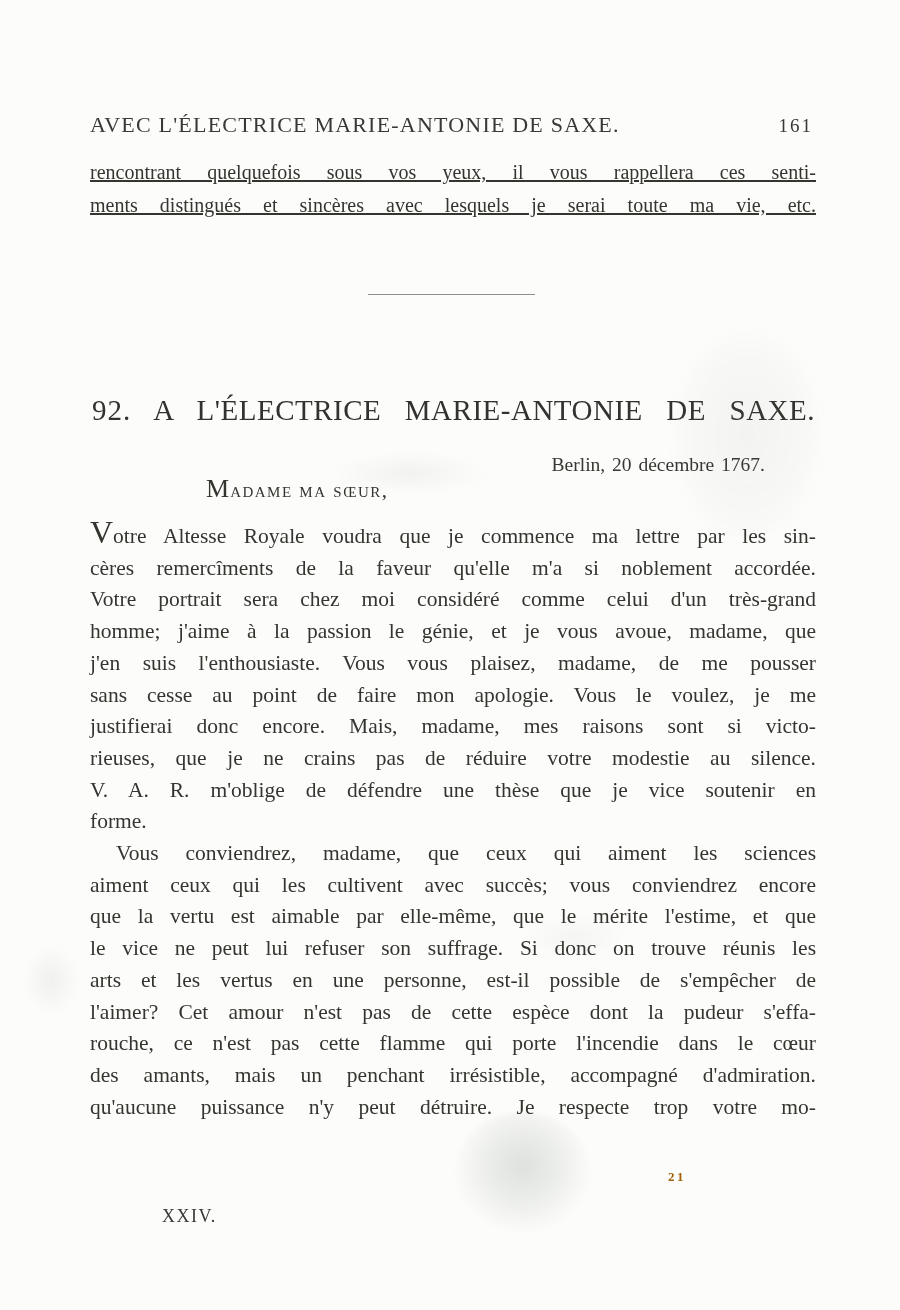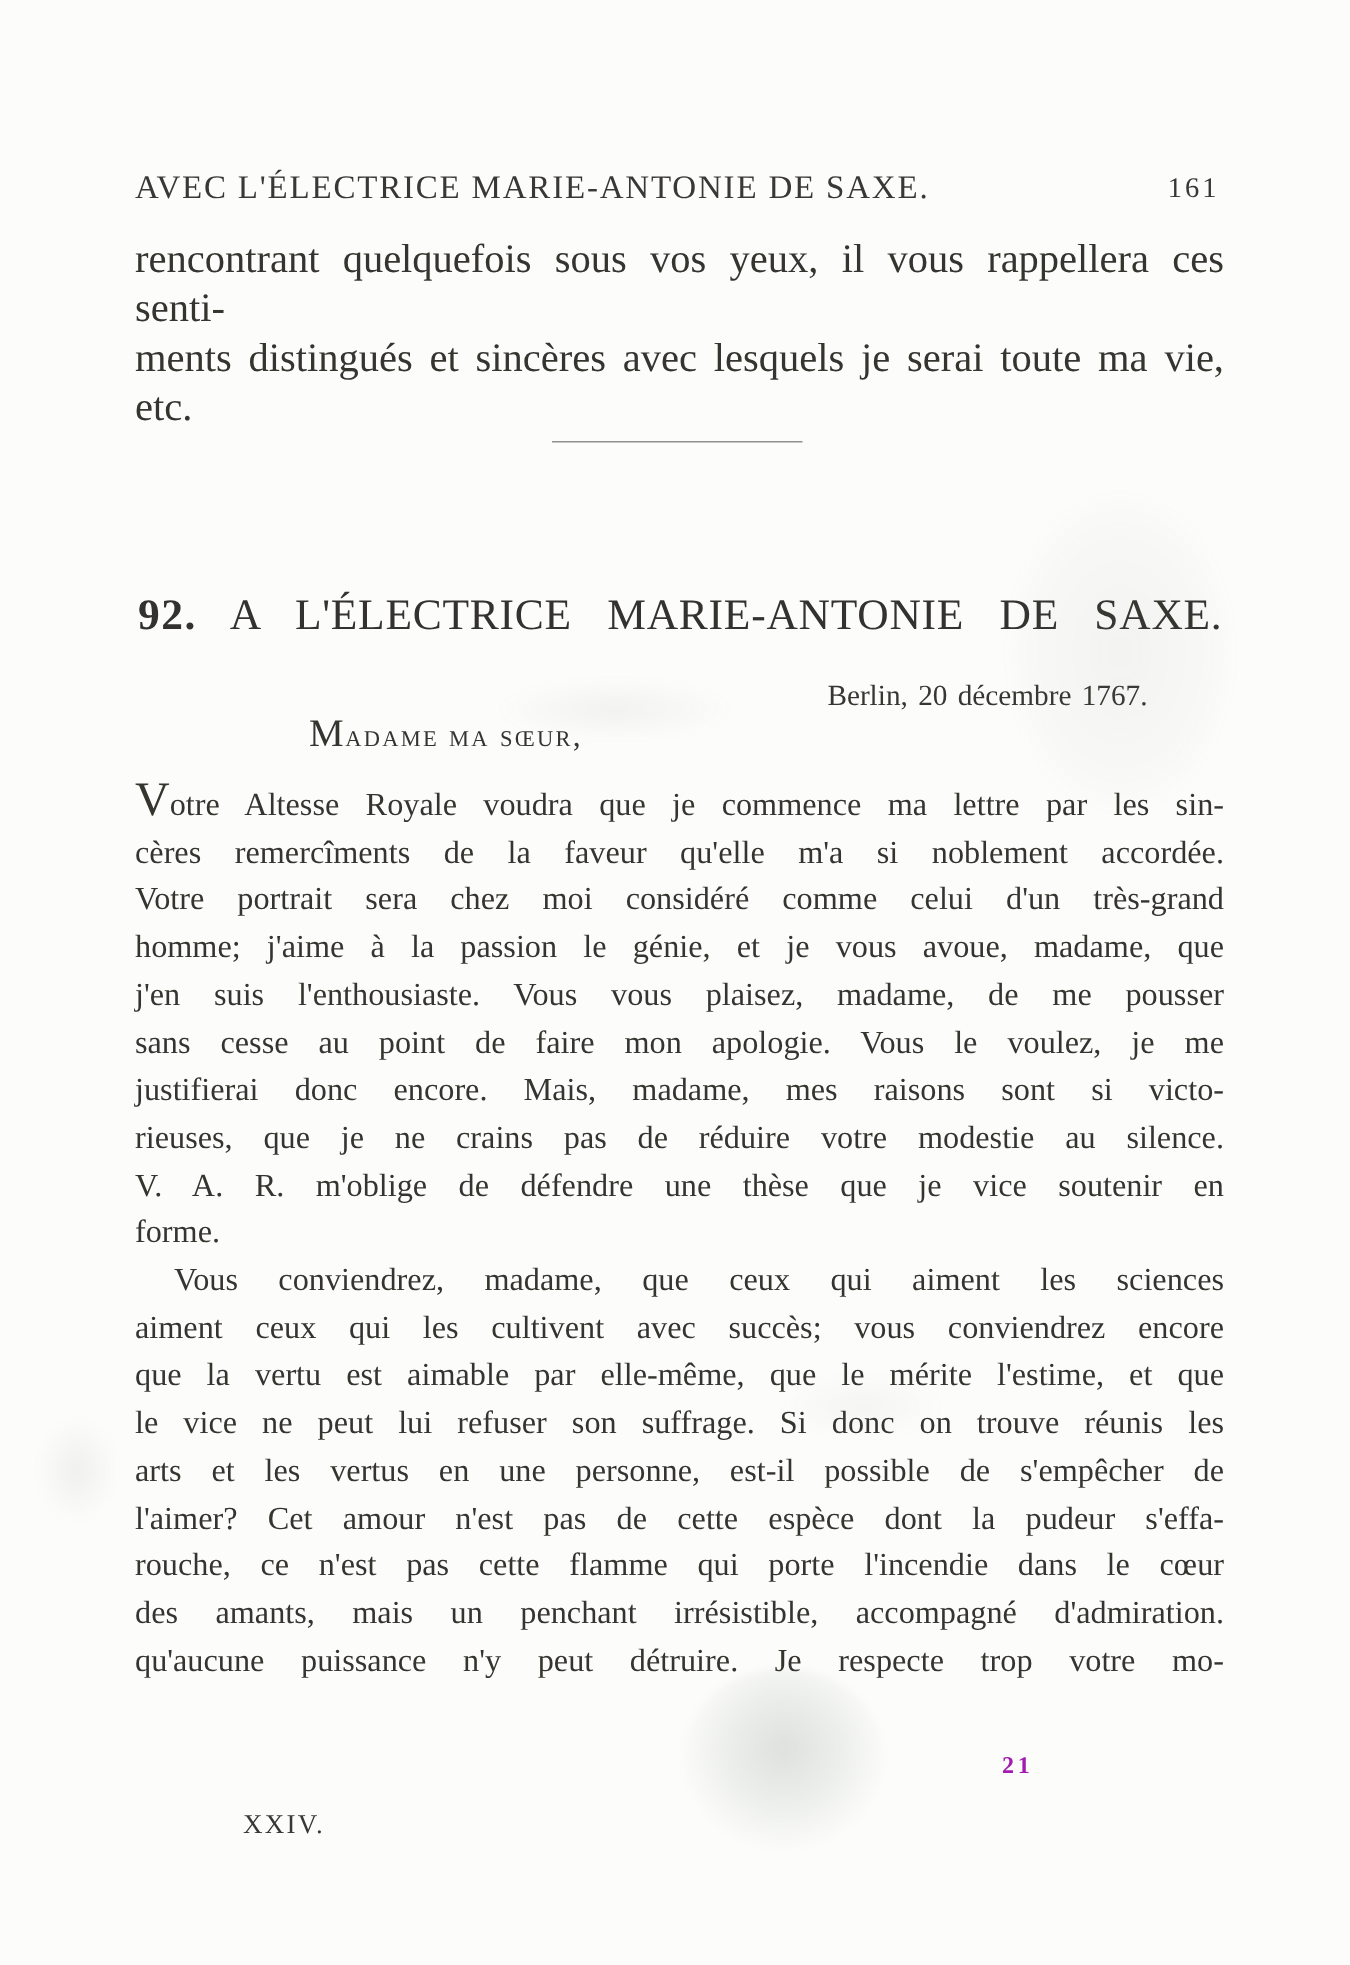--- a/index.html
+++ b/index.html
@@ -49,24 +49,25 @@
   }
   .line.last { text-align-last: left; }
   .justify-all .line.last { text-align-last: justify; }
   .indent-first .line:first-child { text-indent: 26px; }
 
   .carryover {
     position: absolute;
     top: 156px;
     left: 90px;
     width: 726px;
-    font-size: 27px;
+    font-size: 20px;
     line-height: 33px;
     word-spacing: 1.5px;
     color: #36342f;
+    text-decoration: underline;
   }
 
   
   .divider {
     position: absolute;
     top: 294px;
     left: 368px;
     width: 167px;
     border-top: 1.5px solid #8f8f8c;
   }
@@ -77,21 +78,21 @@
     top: 394px;
     left: 92px;
     width: 723px;
     font-size: 29px;
     letter-spacing: 0.5px;
     text-align: justify;
     text-align-last: justify;
     white-space: nowrap;
     color: #34322e;
   }
-  .letter-heading .num { letter-spacing: 1px; font-weight: bold; }
+  .letter-heading .num { letter-spacing: 1px; }
 
   .dateline {
     position: absolute;
     top: 454px;
     left: 90px;
     width: 675px;
     text-align: right;
     font-size: 19.5px;
     word-spacing: 2px;
     color: #383631;
@@ -133,24 +134,24 @@
     left: 162px;
     font-size: 18px;
     letter-spacing: 1.5px;
     color: #3a3835;
     margin-top: 36px;
   }
   .sig-sheet {
     position: absolute;
     top: 1169px;
     left: 668px;
-    font-size: 16px;
+    font-size: 13px;
     font-weight: 600;
     letter-spacing: 2.5px;
-    color: #a21caf;
+    color: #a16207;
   }
 
   
   .stain { position: absolute; pointer-events: none; border-radius: 50%; }
   .stain-main {
     left: 455px; top: 1112px; width: 135px; height: 120px;
     background: radial-gradient(ellipse at 50% 45%,
        rgba(108,114,106,0.20) 0%, rgba(108,114,106,0.10) 40%,
        rgba(108,114,106,0.04) 60%, transparent 75%);
     filter: blur(2px);

